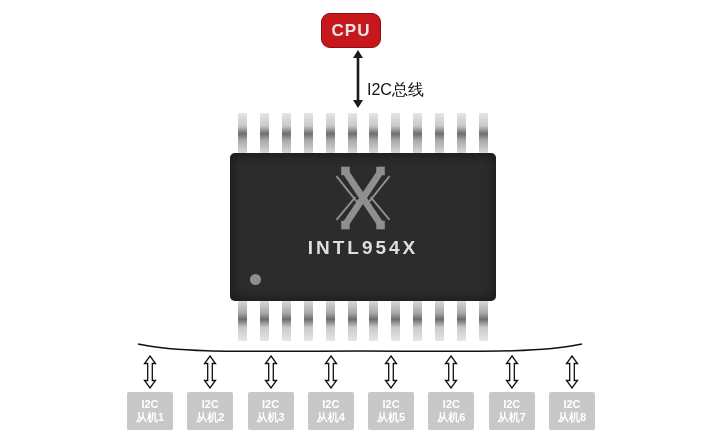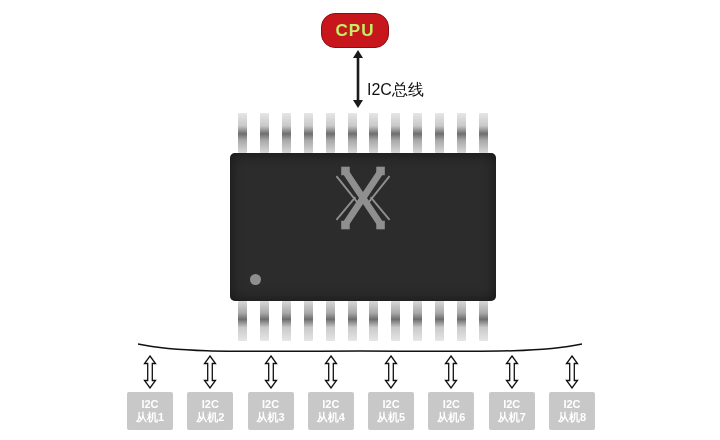--- a/index.html
+++ b/index.html
@@ -1,23 +1,23 @@
 <!DOCTYPE html>
 <html><head>
 <meta charset="utf-8">
 <style>
   * { margin:0; padding:0; box-sizing:border-box; }
   html,body { background:#fff; }
   body { font-family:"Liberation Sans","DejaVu Sans",sans-serif; }
   .canvas { position:relative; width:720px; height:440px; background:#ffffff; overflow:hidden; }
 
   
-  .cpu { position:absolute; left:321px; top:13px; width:68px; height:35px;
-         background:#c8161d; border:1px solid #8f0d12; border-radius:14px;
-         color:#bef264; font-weight:bold; font-size:17px; letter-spacing:1px;
+  .cpu { position:absolute; left:321px; top:13px; width:60px; height:35px;
+         background:#c8161d; border:1px solid #8f0d12; border-radius:9px;
+         color:#e5e5e5; font-weight:bold; font-size:17px; letter-spacing:1px;
          display:flex; align-items:center; justify-content:center; }
 
   .cpu-arrow { position:absolute; left:351px; top:50px; }
   .bus-label { position:absolute; left:367px; top:80px; font-size:16px; color:#111; }
 
   
   .chip { position:absolute; left:230px; top:113px; width:266px; }
   .pins { display:flex; justify-content:space-between; padding:0 8px; height:40px; }
   .pin  { width:9px; height:40px; border-radius:1px;
           background:linear-gradient(#e6e6e6,#c9c9c9 32%,#6e6e6e 52%,#a8a8a8 68%,#d8d8d8); }
@@ -78,20 +78,21 @@
           <path d="M30 12 L66 66 M66 12 L30 66" stroke-width="7"></path>
           <path d="M20 16 L44 46 M76 16 L52 46 M20 62 L40 38 M76 62 L56 38" stroke-width="2"></path>
         </g>
         <g fill="#8f8f8f">
           <rect x="25" y="6" width="9" height="9"></rect>
           <rect x="62" y="6" width="9" height="9"></rect>
           <rect x="25" y="63" width="9" height="9"></rect>
           <rect x="62" y="63" width="9" height="9"></rect>
         </g>
       </svg>
+      <div class="chip-part">INTL954X</div>
       <span class="pin1-dot"></span>
     </div>
 
     <div class="pins bottom">
       <span class="pin"></span>
       <span class="pin"></span>
       <span class="pin"></span>
       <span class="pin"></span>
       <span class="pin"></span>
       <span class="pin"></span>

